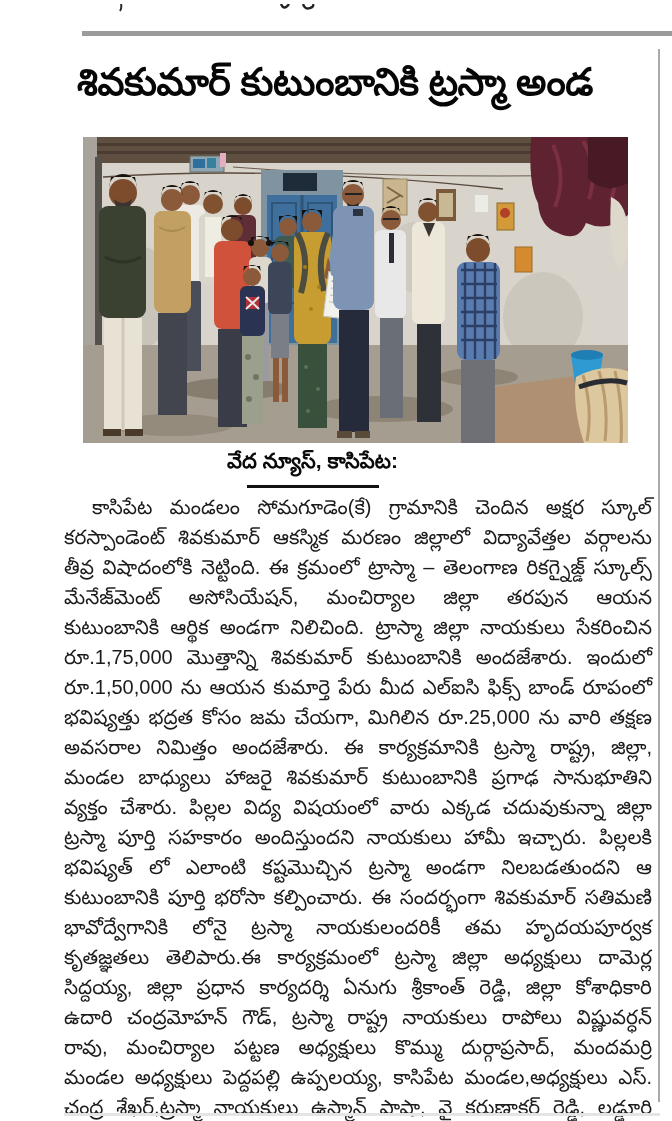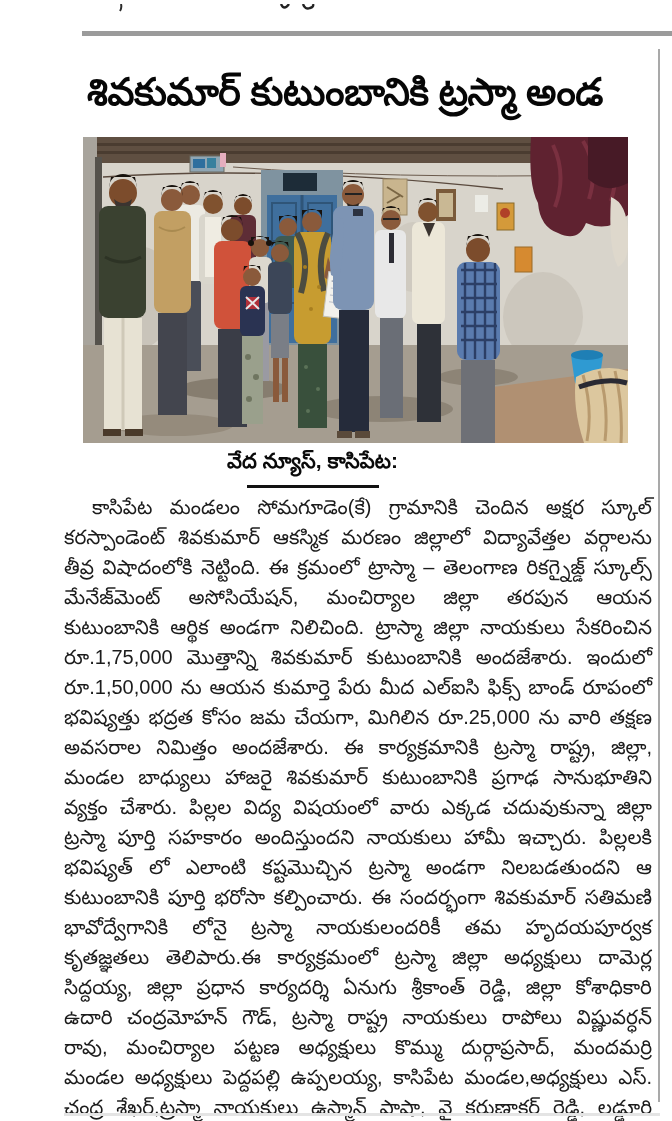--- a/index.html
+++ b/index.html
@@ -4,21 +4,21 @@
 <style>
   html,body{margin:0;padding:0;background:#ffffff;}
   .page{
     position:relative;width:672px;height:1121px;background:#ffffff;
     overflow:hidden;font-family:"Liberation Sans", sans-serif;color:#1c1c1c;
   }
   .top-fragments{position:absolute;left:105px;top:0;width:280px;height:10px;}
   .top-rule{position:absolute;left:82px;top:31px;width:590px;height:5px;background:#9b9b9b;}
   .right-rule{position:absolute;left:658px;top:49px;width:2px;height:1053px;background:#a9a9a9;}
   .headline{
-    position:absolute;left:73px;top:50px;width:575px;margin:14px;
+    position:absolute;left:73px;top:50px;width:575px;margin:4px;
     font-size:38px;line-height:1.5;font-weight:800;color:#060606;
     letter-spacing:-0.5px;white-space:nowrap;
   }
   .photo{
     position:absolute;left:83px;top:137px;width:545px;height:306px;
     overflow:hidden;background:#d6d2c9;
   }
   .photo svg{display:block;width:100%;height:100%;}
   .byline-wrap{position:absolute;left:30px;top:449px;width:565px;text-align:center;}
   .byline{font-size:21px;font-weight:700;color:#0a0a0a;display:inline-block;}

